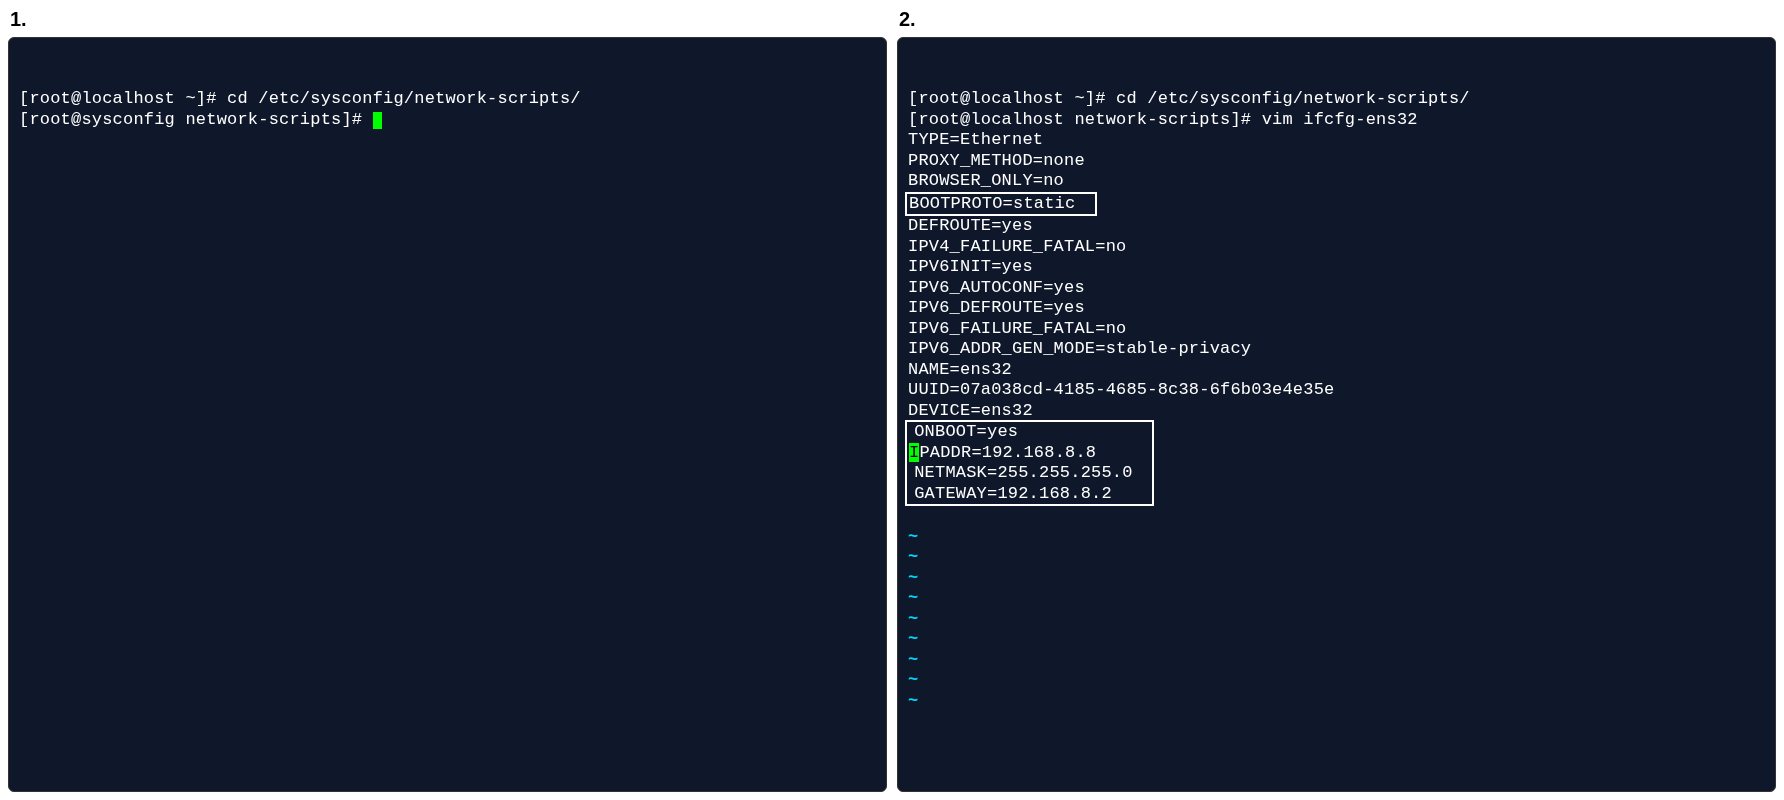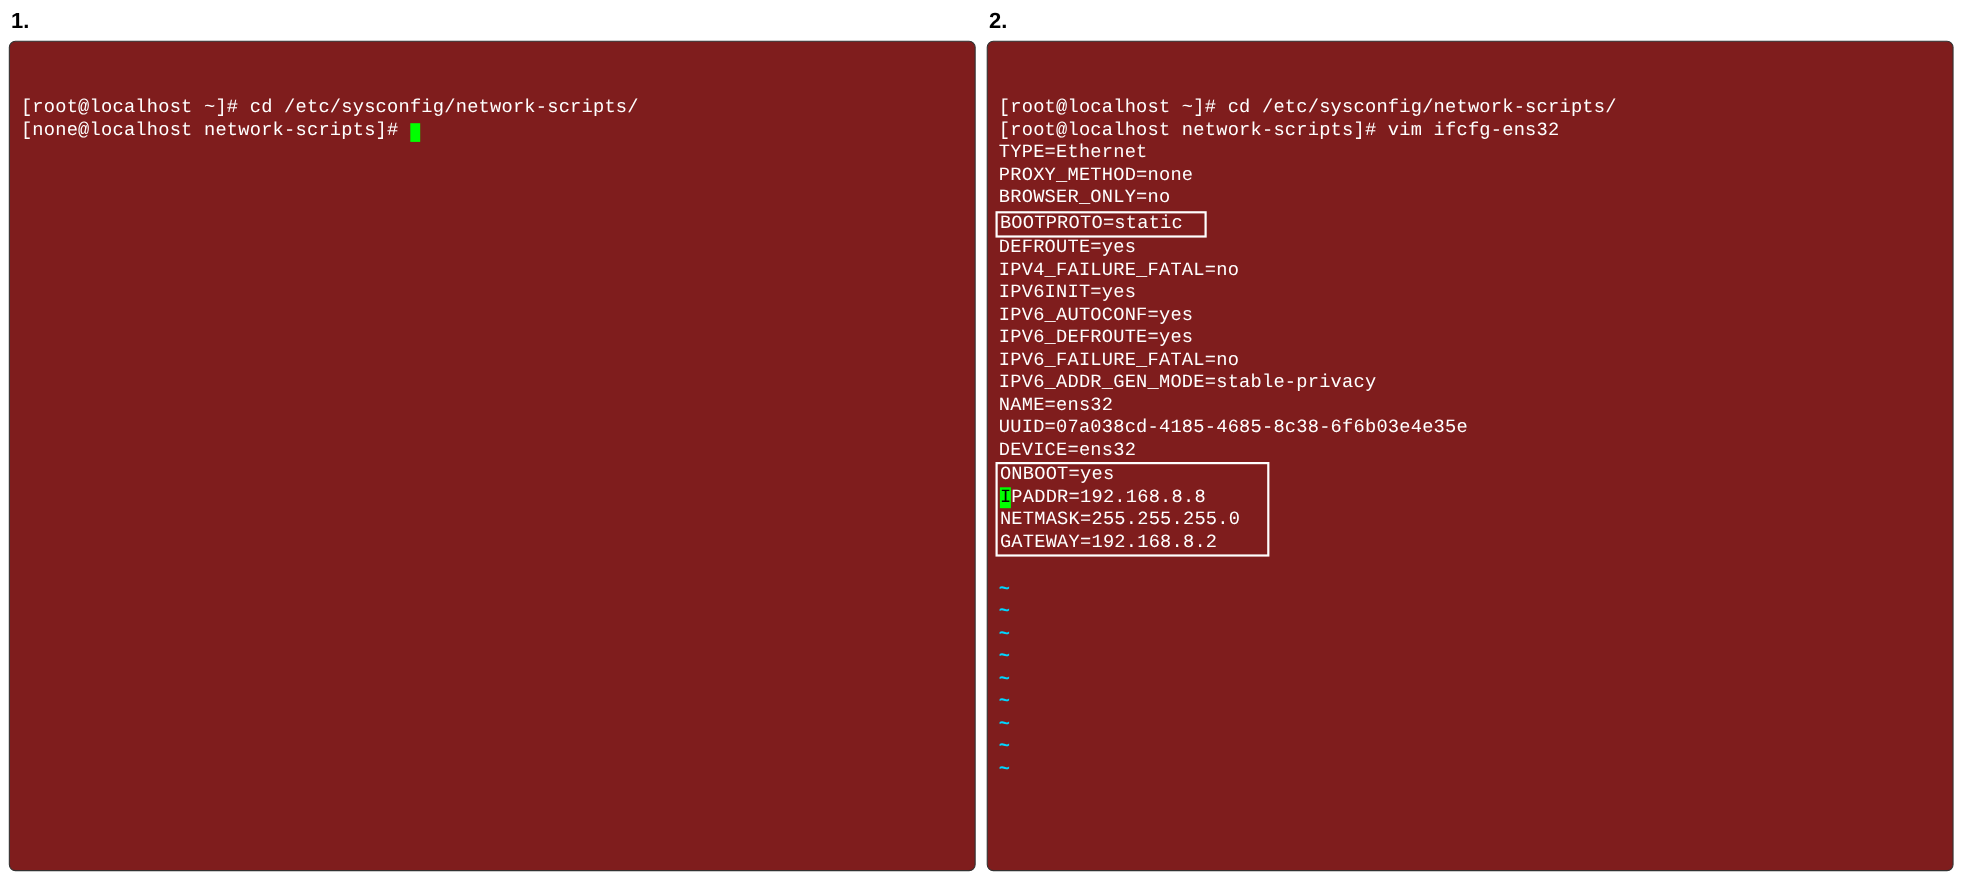--- a/index.html
+++ b/index.html
@@ -17,21 +17,21 @@
       display: flex;
       flex-direction: column;
     }
     .panel-label {
       font-weight: bold;
       font-size: 20px;
       margin-bottom: 6px;
       padding-left: 2px;
     }
     .terminal {
-      background: #7f1d1d;
+      background: #0f172a;
       color: #ffffff;
       font-family: "Consolas", "Monaco", "Courier New", monospace;
       font-size: 17px;
       line-height: 20.5px;
       padding: 10px;
       border: 1px solid #333;
       border-radius: 6px;
       flex: 1;
       overflow: hidden;
       white-space: pre;
@@ -55,33 +55,33 @@
       padding: 0 20px 0 2px;
       margin-left: -3px;
     }
     .boxed-block {
       border: 2px solid #ffffff;
       display: inline-block;
       padding: 0px 4px 0 2px;
       margin-left: -3px;
       margin-top:-1px;
     }
-    .boxed-block .line { display: block; }
+    .boxed-block .line { display: block; text-align: center; }
     .tilde {
       color: #00d7ff;
       font-weight: bold;
     }
   </style>
 </head>
 <body>
 
 <div class="panel">
   <div class="panel-label">1.</div>
   <div class="terminal">
-    <span class="line"><span>[root@localhost ~]# cd /etc/sysconfig/network-scripts/</span></span><span class="line"><span>[none@localhost network-scripts]# </span><span class="cursor-block"></span></span>
+    <span class="line"><span>[root@localhost ~]# cd /etc/sysconfig/network-scripts/</span></span><span class="line"><span>[root@sysconfig network-scripts]# </span><span class="cursor-block"></span></span>
   </div>
 </div>
 
 <div class="panel">
   <div class="panel-label">2.</div>
   <div class="terminal">
     <span class="line"><span>[root@localhost ~]# cd /etc/sysconfig/network-scripts/</span></span><span class="line"><span>[root@localhost network-scripts]# vim ifcfg-ens32</span></span><span class="line"></span><span class="line">TYPE=Ethernet</span><span class="line">PROXY_METHOD=none</span><span class="line">BROWSER_ONLY=no</span><span class="line"><span class="boxed"><span>BOOTPROTO=static</span></span></span><span class="line">DEFROUTE=yes</span><span class="line">IPV4_FAILURE_FATAL=no</span><span class="line">IPV6INIT=yes</span><span class="line">IPV6_AUTOCONF=yes</span><span class="line">IPV6_DEFROUTE=yes</span><span class="line">IPV6_FAILURE_FATAL=no</span><span class="line">IPV6_ADDR_GEN_MODE=stable-privacy</span><span class="line">NAME=ens32</span><span class="line">UUID=07a038cd-4185-4685-8c38-6f6b03e4e35e</span><span class="line">DEVICE=ens32</span><span class="boxed-block"><span class="line">ONBOOT=yes            </span><span class="line"><span class="cursor-char">I</span><span>PADDR=192.168.8.8     </span></span><span class="line">NETMASK=255.255.255.0 </span><span class="line">GATEWAY=192.168.8.2   </span></span>
 <span class="line"> </span><span class="line tilde">~</span><span class="line tilde">~</span><span class="line tilde">~</span><span class="line tilde">~</span><span class="line tilde">~</span><span class="line tilde">~</span><span class="line tilde">~</span><span class="line tilde">~</span><span class="line tilde">~</span>
   </div>
 </div>

